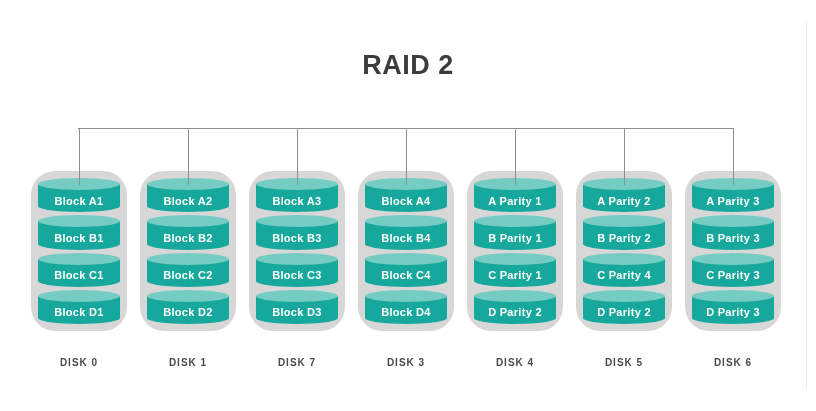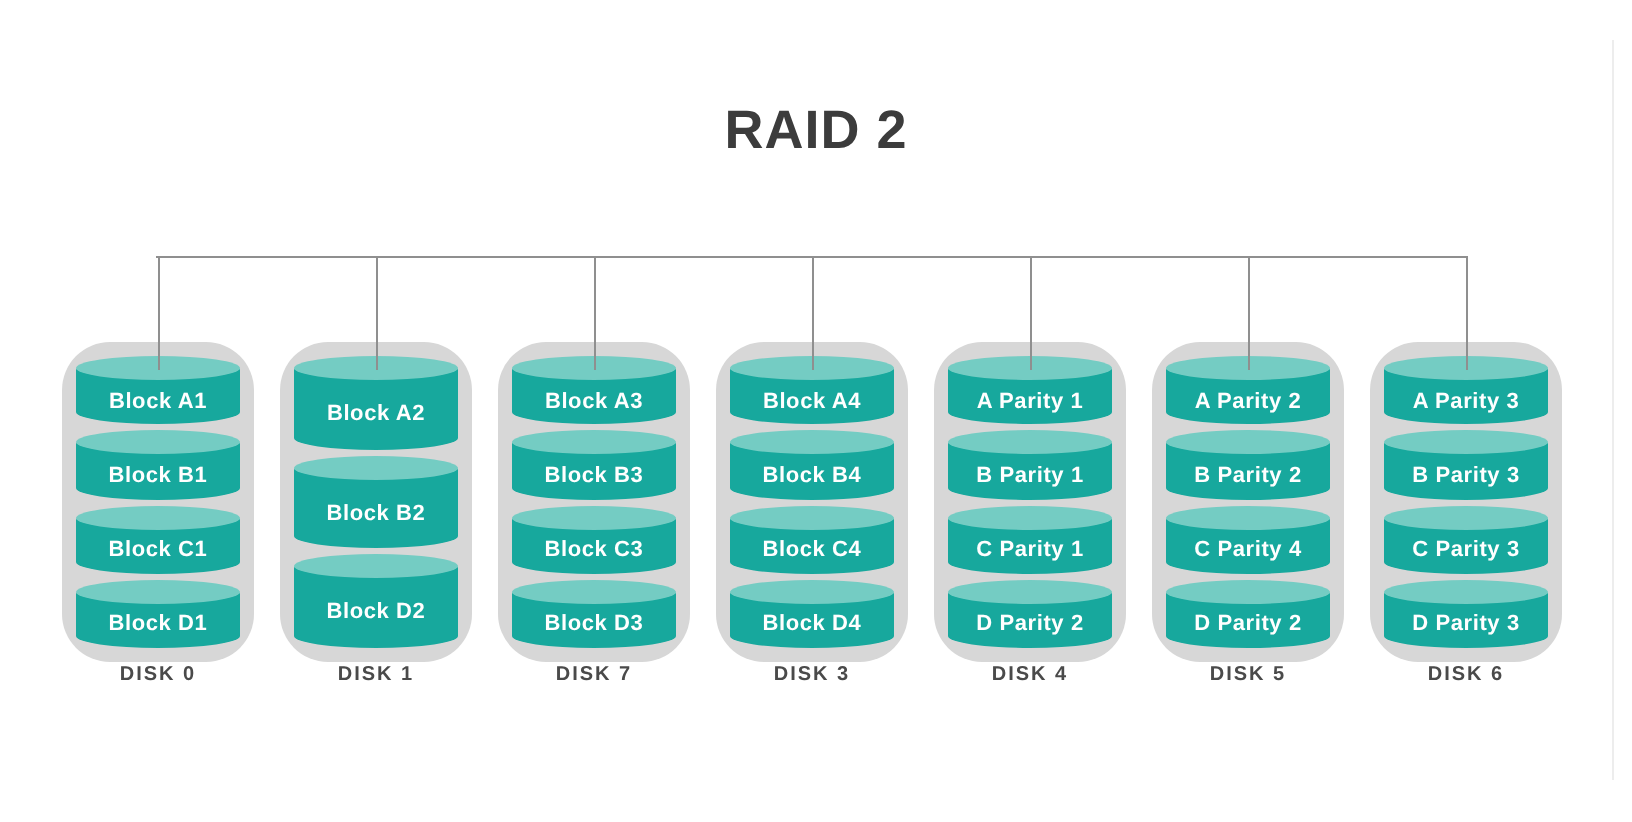--- a/index.html
+++ b/index.html
@@ -86,21 +86,21 @@
     display: flex;
     align-items: center;
     justify-content: center;
     color: var(--block-text, #ffffff);
     font-size: 11px;
     font-weight: bold;
     letter-spacing: 0.3px;
     white-space: nowrap;
   }
   .disk-label {
-    margin-top: 1px;
+    margin-top: 26px;
     font-size: 10px;
     font-weight: bold;
     letter-spacing: 1px;
     color: var(--disk-label-color, #4a4a4a);
   }
   .edge-line {
     position: absolute;
     right: 9px;
     top: 20px;
     height: 370px;
@@ -152,20 +152,25 @@
               <div class="seg-label">Block A2</div>
             </div>
             <div class="segment">
               <div class="seg-body"></div>
               <div class="seg-top"></div>
               <div class="seg-label">Block B2</div>
             </div>
             <div class="segment">
               <div class="seg-body"></div>
               <div class="seg-top"></div>
+              <div class="seg-label">Block C2</div>
+            </div>
+            <div class="segment">
+              <div class="seg-body"></div>
+              <div class="seg-top"></div>
               <div class="seg-label">Block D2</div>
             </div>
           </div>
     <div class="disk-label">DISK 1</div>
   </div>
 
   <div class="disk-col">
     <div class="drop"></div>
     <div class="casing">
             <div class="segment">

